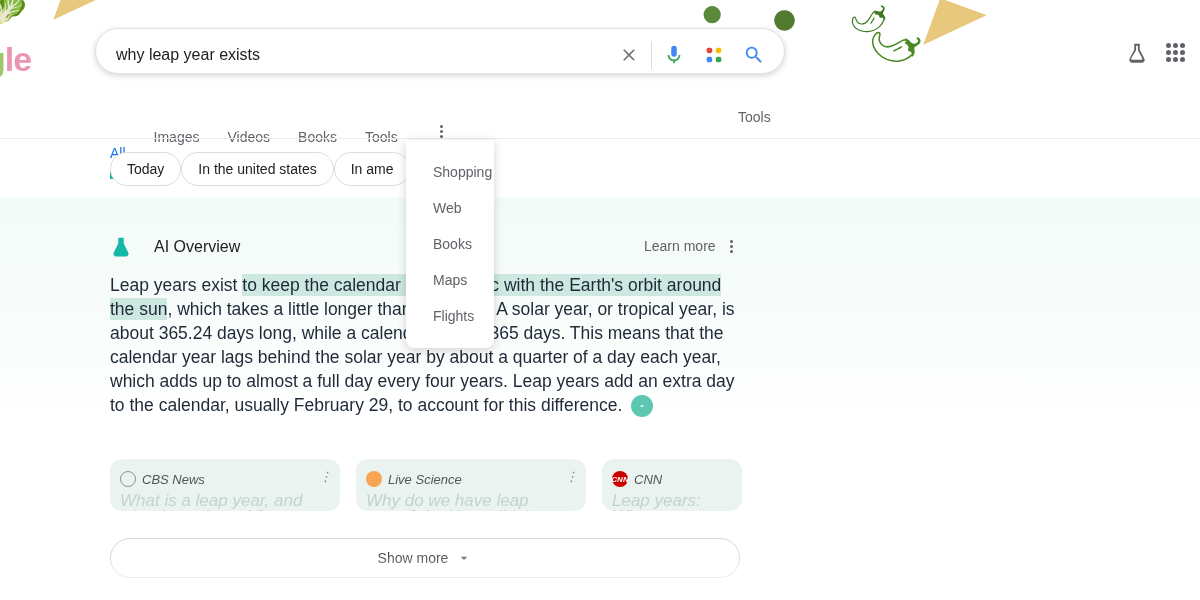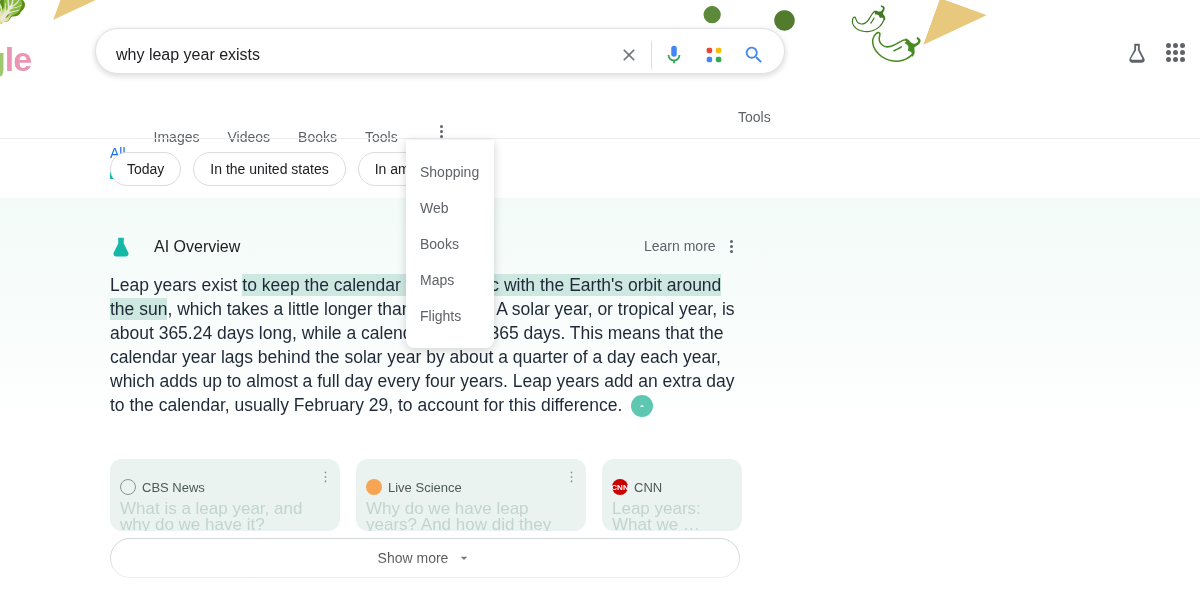--- a/index.html
+++ b/index.html
@@ -113,21 +113,20 @@
     position: absolute;
     top: 138px; left: 0; width: 100%; border-bottom: 1px solid #ecedef;
   }
 
   
   .chips {
     position: absolute;
     left: 110px;
     top: 152px;
     display:flex;
-    gap:12px;
   }
   .fchip {
     border: 1px solid #dadce0;
     border-radius: 18px;
     padding: 8px 16px;
     font-size:14px;
     color:#202124;
     cursor:pointer;
     background:#fff;
   }
@@ -142,20 +141,21 @@
     border-radius: 0 0 8px 8px;
     box-shadow: 0 2px 10px rgba(0,0,0,.18);
     padding: 14px 0;
     z-index: 50;
   }
   .more-menu div {
     padding: 10px 14px;
     font-size:14px;
     color:#5f6368;
     cursor:pointer;
+    margin-left:13px;
   }
 
   
   .ai-band {
     position:absolute;
     top: 198px;
     left:0;
     width:100%;
     height: 410px;
     background: linear-gradient(#f3fbf9 0%, #f7fcfa 24%, #ffffff 55%);
@@ -190,28 +190,29 @@
     vertical-align:middle;margin-left:4px;
   }
 
   
   .cards {
     position:absolute;
     left:110px; top:459px; display:flex; gap:16px; width:640px;
   }
   .card {
     flex:0 0 230px;
-    height:72px;
+    height:52px;
     background:#eaf3f0;
     border-radius:12px;
-    padding: 20px 10px;
+    padding: 12px 10px;
     overflow:hidden;
     font-size:13px;
     color:#536b64;
     position:relative;
+    font-style:italic;
   }
   .card.short{flex:0 0 140px;}
   .card-head{display:flex;align-items:center;gap:6px;color:#4c5a56;font-size:13px;}
   .fav{
     width:16px;height:16px;border-radius:50%;border:1px solid #8a9690;display:inline-block;
   }
   .fav.orange{background:#f7a554;border:none;}
   .fav.red{background:#cc0000;border:none;color:#fff;font-size:8px;display:flex;align-items:center;justify-content:center;font-weight:bold;}
   .card-more{position:absolute;right:8px;top:10px;color:#7a8a85;}
   .card-sub{color:#c2d4ce;margin-top:6px;font-size:17px;line-height:16px;}

